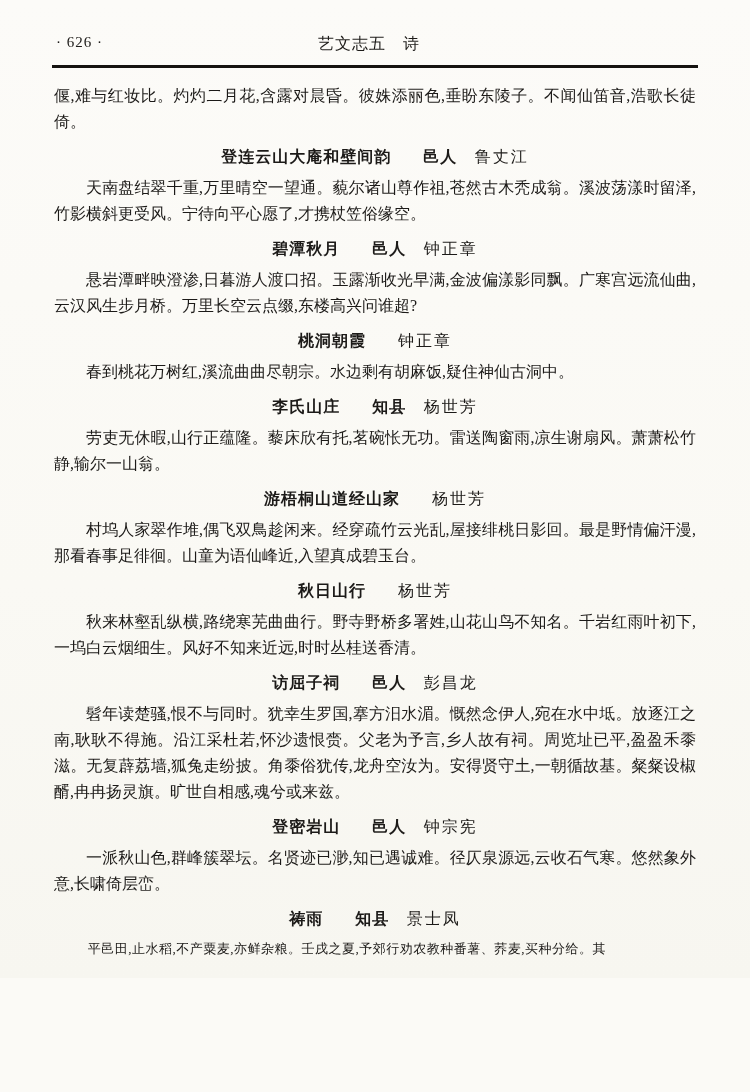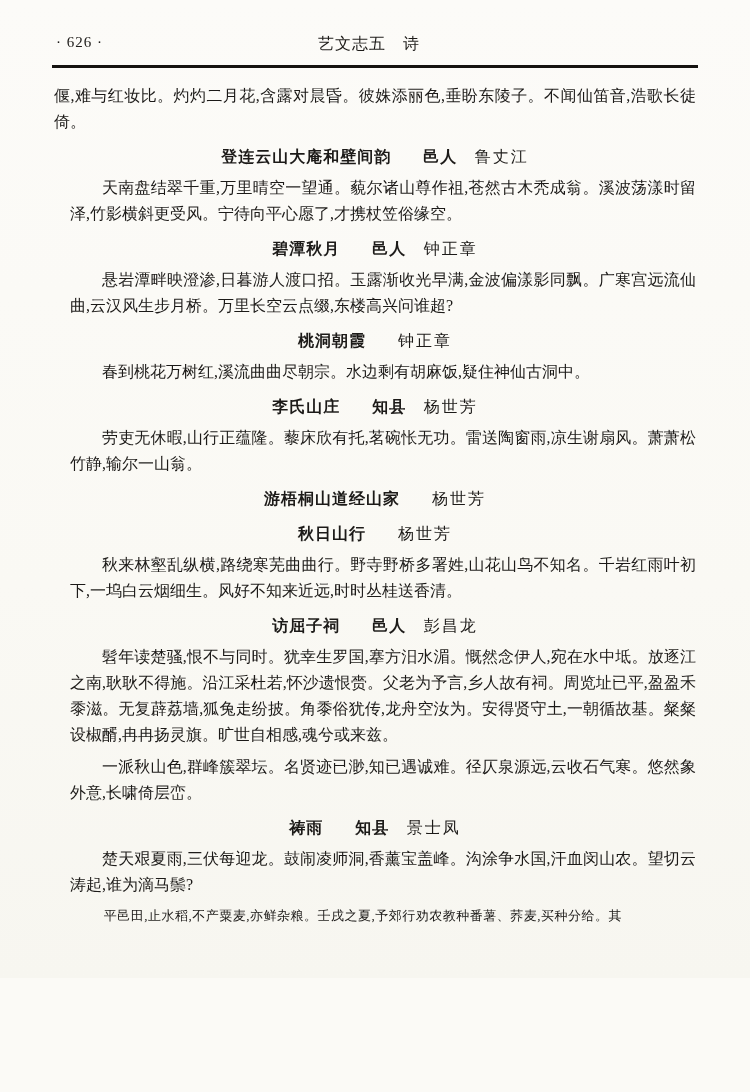--- a/index.html
+++ b/index.html
@@ -62,21 +62,21 @@
   .t-role { margin-left: 2em; }
   .t-author {
     margin-left: 1.1em;
     font-family: Liberation Mono, monospace;
     font-weight: normal;
     letter-spacing: 2px;
   }
   .t-role:empty { margin-left: 0; }
   .t-role:empty + .t-author { margin-left: 2em; }
   .poem-body {
-    margin: 0 0 6px 16px;
+    margin: 0 0 6px 0;
     font-size: 16px;
     line-height: 26px;
     text-indent: 2em;
     text-align: justify;
     text-justify: inter-ideograph;
   }
   .xu-note {
     font-size: 13px;
     line-height: 24px;
     text-indent: 2.6em;
@@ -121,44 +121,47 @@
     <div class="poem-title-row">
       <span class="t-title">李氏山庄</span><span class="t-role">知县</span><span class="t-author">杨世芳</span>
     </div>
     <p class="poem-body">劳吏无休暇,山行正蕴隆。藜床欣有托,茗碗怅无功。雷送陶窗雨,凉生谢扇风。萧萧松竹静,输尔一山翁。</p>
   </section>
 
   <section>
     <div class="poem-title-row">
       <span class="t-title">游梧桐山道经山家</span><span class="t-role"></span><span class="t-author">杨世芳</span>
     </div>
+    <p class="poem-body">村坞人家翠作堆,偶飞双鳥趁闲来。经穿疏竹云光乱,屋接绯桃日影回。最是野情偏汗漫,那看春事足徘徊。山童为语仙峰近,入望真成碧玉台。</p>
   </section>
 
   <section>
     <div class="poem-title-row">
       <span class="t-title">秋日山行</span><span class="t-role"></span><span class="t-author">杨世芳</span>
     </div>
     <p class="poem-body">秋来林壑乱纵横,路绕寒芜曲曲行。野寺野桥多署姓,山花山鸟不知名。千岩红雨叶初下,一坞白云烟细生。风好不知来近远,时时丛桂送香清。</p>
   </section>
 
   <section>
     <div class="poem-title-row">
       <span class="t-title">访屈子祠</span><span class="t-role">邑人</span><span class="t-author">彭昌龙</span>
     </div>
     <p class="poem-body">髫年读楚骚,恨不与同时。犹幸生罗国,搴方汨水湄。慨然念伊人,宛在水中坻。放逐江之南,耿耿不得施。沿江采杜若,怀沙遗恨赍。父老为予言,乡人故有祠。周览址已平,盈盈禾黍滋。无复薜荔墙,狐兔走纷披。角黍俗犹传,龙舟空汝为。安得贤守土,一朝循故基。粲粲设椒醑,冉冉扬灵旗。旷世自相感,魂兮或来兹。</p>
   </section>
 
   <section>
+    <div class="poem-title-row">
+      <span class="t-title">登密岩山</span><span class="t-role">邑人</span><span class="t-author">钟宗宪</span>
+    </div>
     <p class="poem-body">一派秋山色,群峰簇翠坛。名贤迹已渺,知已遇诚难。径仄泉源远,云收石气寒。悠然象外意,长啸倚层峦。</p>
   </section>
 
   <section>
     <div class="poem-title-row">
       <span class="t-title">祷雨</span><span class="t-role">知县</span><span class="t-author">景士凤</span>
     </div>
-    <p class="poem-body">楚天艰夏雨,三伏每迎龙。鼓闹凌师洞,香薰宝盖峰。沟涂争水国,汗血闵山农。望切云涛起,谁为滴马鬃?</p>
   </section>
 
   <section>
     <p class="poem-body xu-note">平邑田,止水稻,不产粟麦,亦鲜杂粮。壬戌之夏,予郊行劝农教种番薯、荞麦,买种分给。其</p>
   </section>
 
 </div>
 
 </body></html>

